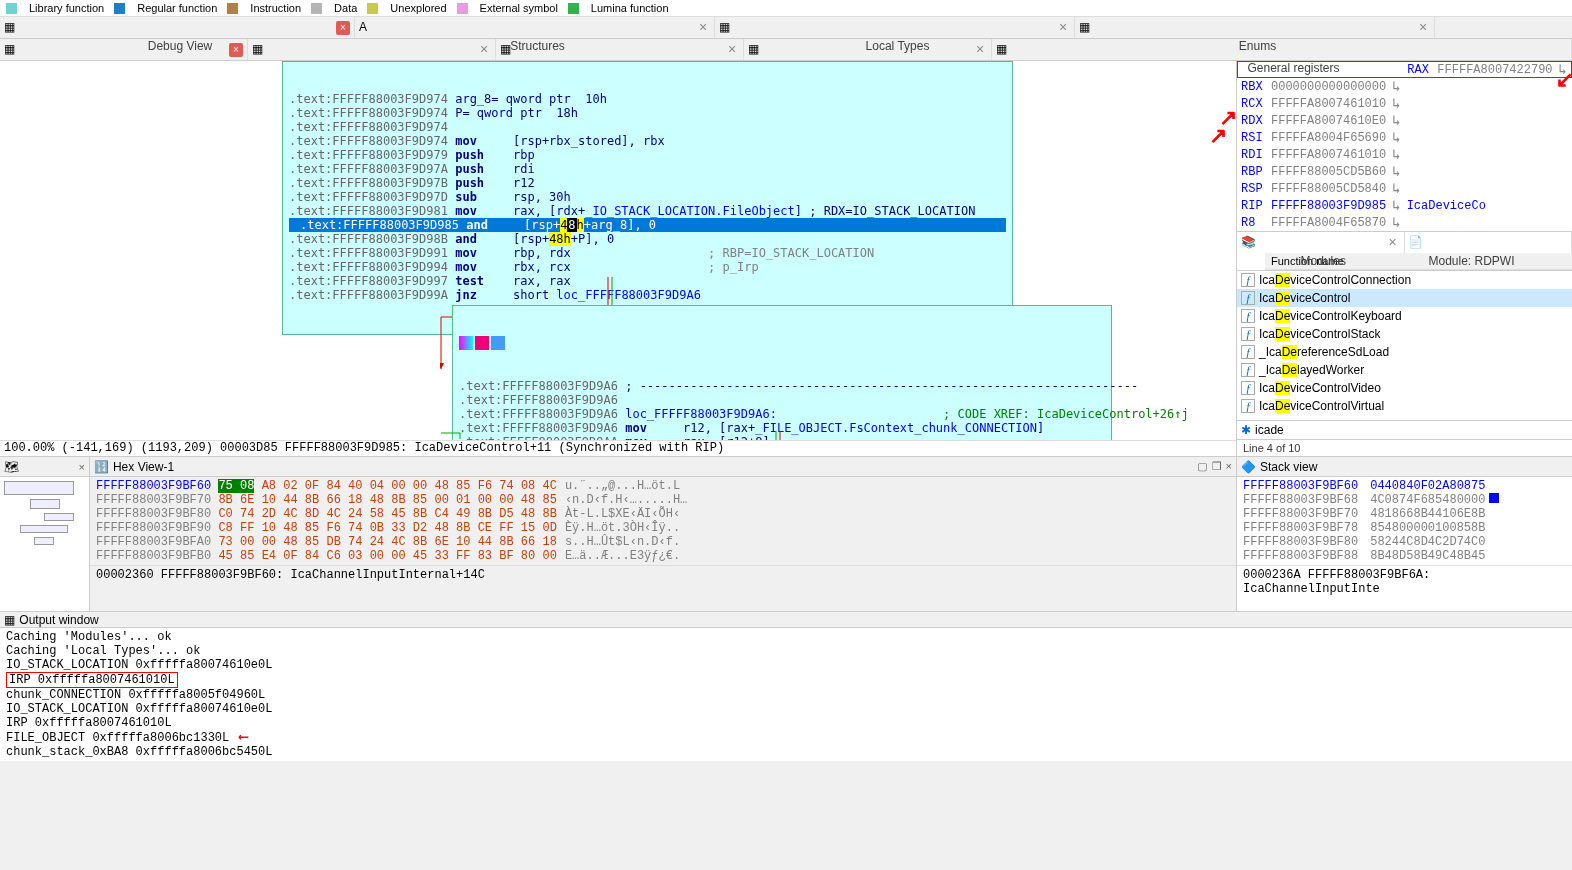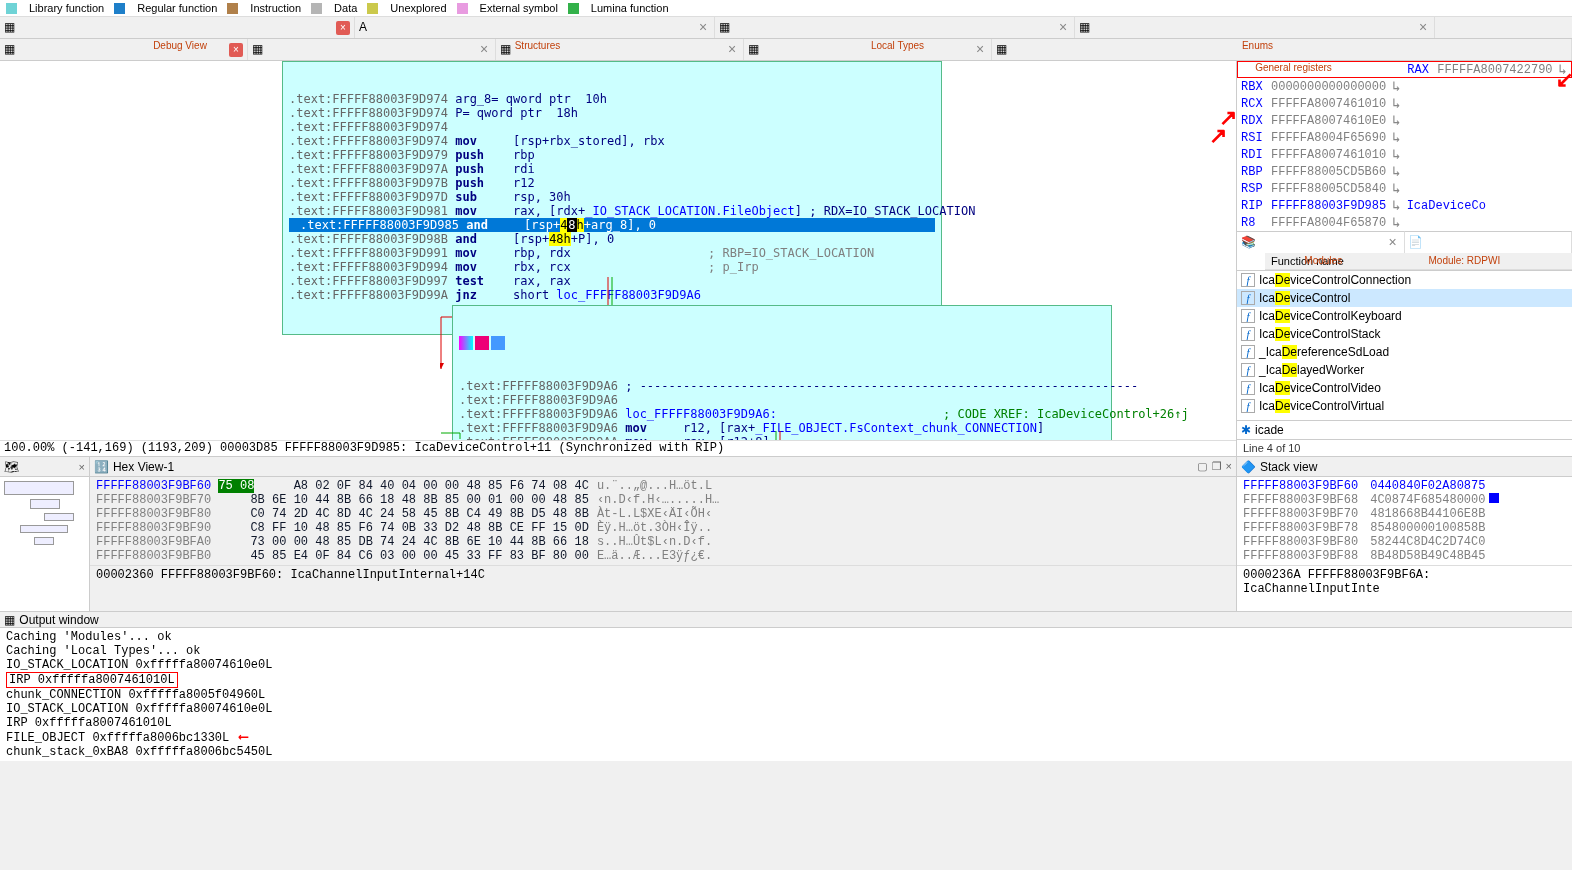--- a/index.html
+++ b/index.html
@@ -6,21 +6,21 @@
 body { font-family:"Segoe UI",Tahoma,Arial,sans-serif; font-size:12px; background:#f0f0f0; overflow:hidden; }
 .mono { font-family:Consolas,"Courier New",monospace; font-size:12px; }
 
 .legend { display:flex; gap:10px; padding:2px 6px; background:#fff; border-bottom:1px solid #ddd; }
 .legend-item { display:flex; align-items:center; gap:12px; font-size:11px; }
 .swatch { width:11px; height:11px; }
 
 .tabbar { display:flex; height:22px; background:#f0f0f0; border-bottom:1px solid #ccc; }
 .tab-group { display:flex; flex:1; align-items:center; border-right:1px solid #ddd; position:relative; }
 .tab-icon { width:16px; height:16px; margin:0 4px; display:inline-block; }
-.tab-label { flex:1; text-align:center; font-size:10px; color:#c2410c;margin-top:36px; }
+.tab-label { flex:1; text-align:center; font-size:12px; color:#404040;margin-top:36px; }
 .close-x { width:14px; height:14px; background:#e15b55; color:#fff; font-size:10px; line-height:14px; text-align:center; border-radius:2px; margin-right:4px; }
 .close-gray { width:14px; height:14px; color:#888; font-size:14px; line-height:12px; text-align:center; margin-right:4px; }
 
 .body-grid { display:grid; grid-template-columns:1fr 335px; grid-template-rows:395px 155px 150px; width:100%; }
 .disasm-area { grid-column:1; grid-row:1; position:relative; background:#fff; border-right:1px solid #ccc; overflow:hidden; }
 .right-col { grid-column:2; grid-row:1; display:flex; flex-direction:column; background:#fff; }
 .middle-row { grid-column:1; grid-row:2; display:grid; grid-template-columns:90px 1fr; border-top:1px solid #ccc; border-right:1px solid #ccc; }
 .stack-col { grid-column:2; grid-row:2; background:#fff; border-top:1px solid #ccc; }
 .output-row { grid-column:1/3; grid-row:3; border-top:1px solid #ccc; background:#fff; overflow:hidden; }
 
@@ -67,21 +67,21 @@
 .func-row.selected { background:#cce8ff; }
 .fn-icon { width:14px; height:14px; border:1px solid #aaa; color:#0066cc; font:italic 11px serif; text-align:center; line-height:12px; margin-right:4px; }
 .fn-hl { background:#ffff00; }
 .search-row { display:flex; align-items:center; padding:2px 4px; border-top:1px solid #ccc; }
 .search-row input { flex:1; border:none; outline:none; font-size:12px; }
 .count-row { padding:2px 6px; border-top:1px solid #ccc; font-size:11px; color:#333; }
 
 
 .hex-body { padding:2px 6px; line-height:14px; }
 .hex-addr { color:#0000ff; }
-.hex-bytes { color:#0f172a;padding-left:32px; }
+.hex-bytes { color:#c2410c; }
 .hex-cur { background:#008000; color:#fff; }
 .hex-ascii { color:#808080; margin-left:8px; }
 .hex-status { border-top:1px solid #ddd; padding:2px 6px; height:18px; }
 
 
 .stack-body { padding:2px 6px; line-height:14px; }
 .stack-addr { color:#808080; }
 .stack-val { color:#808080; margin-left:12px; }
 .stack-mark { display:inline-block; width:10px; height:10px; background:#0000ff; margin-left:4px; }
 .stack-status { border-top:1px solid #ddd; padding:2px 6px; height:18px; }
@@ -181,21 +181,21 @@
     <div class="tab-group">
       <span class="tab-icon">▦</span>
       <span class="tab-label">General registers</span>
     </div>
   </div>
 
 <div class="body-grid">
 
   <div class="disasm-area">
 
-    <div class="node" style="left:282px; top:0px; width:660px;">
+    <div class="node" style="left:282px; top:0px; width:731px;">
       <div id="node1"><div class="code-line"><span class="addr">.text:FFFFF88003F9D974</span><span class="kw"> arg_8= qword ptr  10h</span></div><div class="code-line"><span class="addr">.text:FFFFF88003F9D974</span><span class="kw"> P= qword ptr  18h</span></div><div class="code-line"><span class="addr">.text:FFFFF88003F9D974</span><span class="kw"></span></div><div class="code-line"><span class="addr">.text:FFFFF88003F9D974</span> <span class="mnem">mov</span><span class="op">     [rsp+rbx_stored], rbx</span></div><div class="code-line"><span class="addr">.text:FFFFF88003F9D979</span> <span class="mnem">push</span><span class="op">    rbp</span></div><div class="code-line"><span class="addr">.text:FFFFF88003F9D97A</span> <span class="mnem">push</span><span class="op">    rdi</span></div><div class="code-line"><span class="addr">.text:FFFFF88003F9D97B</span> <span class="mnem">push</span><span class="op">    r12</span></div><div class="code-line"><span class="addr">.text:FFFFF88003F9D97D</span> <span class="mnem">sub</span><span class="op">     rsp, 30h</span></div><div class="code-line"><span class="addr">.text:FFFFF88003F9D981</span> <span class="mnem">mov</span><span class="op">     rax, [rdx+<span class="struct">_IO_STACK_LOCATION.FileObject</span>] ; RDX=IO_STACK_LOCATION</span></div><div class="code-line cur-line"><span class="addr">.text:FFFFF88003F9D985</span> <span class="mnem">and</span><span class="op">     [rsp+<span class="hl-tok"><span class="hl-tok">4<span class="cursor-caret">8</span>h</span></span>+arg_8], 0</span></div><div class="code-line"><span class="addr">.text:FFFFF88003F9D98B</span> <span class="mnem">and</span><span class="op">     [rsp+<span class="hl-tok">48h</span>+P], 0</span></div><div class="code-line"><span class="addr">.text:FFFFF88003F9D991</span> <span class="mnem">mov</span><span class="op">     rbp, rdx</span><span class="cmt">                   ; RBP=IO_STACK_LOCATION</span></div><div class="code-line"><span class="addr">.text:FFFFF88003F9D994</span> <span class="mnem">mov</span><span class="op">     rbx, rcx</span><span class="cmt">                   ; p_Irp</span></div><div class="code-line"><span class="addr">.text:FFFFF88003F9D997</span> <span class="mnem">test</span><span class="op">    rax, rax</span></div><div class="code-line"><span class="addr">.text:FFFFF88003F9D99A</span> <span class="mnem">jnz</span><span class="op">     short <span class="loc">loc_FFFFF88003F9D9A6</span></span></div></div>
     </div>
 
     <svg class="edge" style="left:440px; top:216px; width:360px; height:106px;">
       <defs>
         <marker id="ar-red" markerWidth="8" markerHeight="8" refX="6" refY="3" orient="auto">
             <path d="M0,0 L6,3 L0,6 Z" fill="#d00"></path>
           </marker>
         <marker id="ar-grn" markerWidth="8" markerHeight="8" refX="6" refY="3" orient="auto">
             <path d="M0,0 L6,3 L0,6 Z" fill="#0a0"></path>

